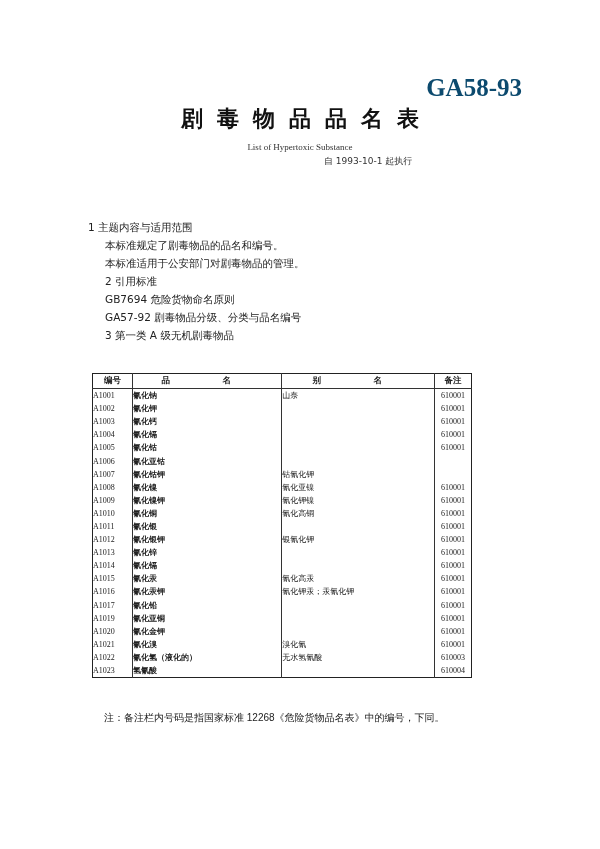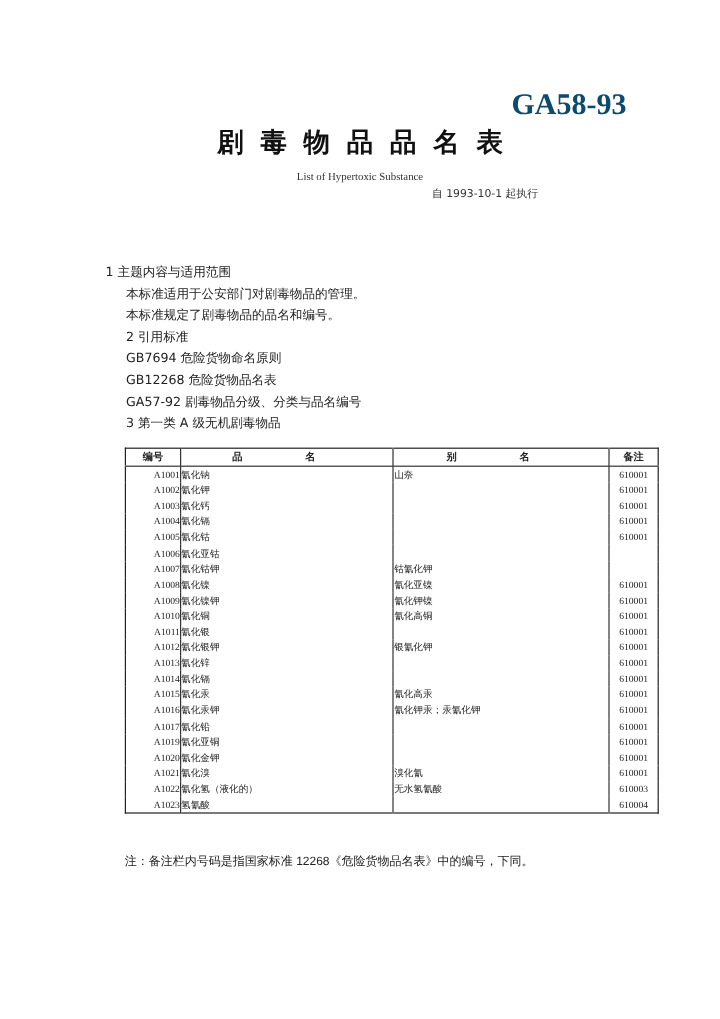--- a/index.html
+++ b/index.html
@@ -16,67 +16,66 @@
     position: absolute; top: 104px; left: 0; width: 600px; text-align: center;
     font-family: Liberation Serif, serif; font-weight: bold; font-size: 22px; letter-spacing: 14px;
     color: #111; padding-left: 14px; box-sizing: border-box;
   }
   .subtitle-en {
     position: absolute; top: 142px; left: 0; width: 600px; text-align: center;
     font-family: "Liberation Serif", serif; font-size: 9px; color: #333;
   }
   .effective {
     position: absolute; top: 155px; left: 324px;
-    font-family: "DejaVu Sans", sans-serif; font-size: 9px; color: #333; margin-left: 36px;
+    font-family: "DejaVu Sans", sans-serif; font-size: 9px; color: #333;
   }
   .body-text {
     position: absolute; left: 88px; top: 218px; font-family: "DejaVu Sans", sans-serif; font-size: 10.5px; color: #222;
   }
   .body-text .line { height: 18px; line-height: 18px; white-space: nowrap; }
   .body-text .indent { padding-left: 17px; }
 
   table.subst {
-    position: absolute; left: 104px; top: 373px; width: 445px; border-collapse: collapse;
+    position: absolute; left: 92px; top: 373px; width: 380px; border-collapse: collapse;
     font-family: "DejaVu Sans", sans-serif; font-size: 8px; color: #222;
     border: 1.5px solid #222;
   }
   table.subst th {
     height: 14px; font-weight: bold; font-size: 8.5px; border-bottom: 1px solid #333;
     border-right: 1px solid #333; text-align: center; padding: 0;
   }
   table.subst td {
     height: 13.1px; padding: 0; line-height: 13px; border-right: 1px solid #333; white-space: nowrap;
   }
   table.subst th:last-child, table.subst td:last-child { border-right: none; }
-  td.code { text-align: right; font-family: "Liberation Serif", serif; font-size: 8px; }
-  td.name { padding-left: 4px; }
+  td.code { text-align: left; font-family: "Liberation Serif", serif; font-size: 8px; }
+  td.name { padding-left: 4px; font-weight: bold; }
   td.alias { padding-left: 5px; }
   td.note { text-align: center; font-family: "Liberation Serif", serif; font-size: 8px; margin-top: 13px; }
   .wide-gap { letter-spacing: 22px; }
 
   .footnote {
     position: absolute; top: 711px; left: 104px;
     font-family: Liberation Sans, sans-serif; font-size: 10px; color: #222; white-space: nowrap;
   }
 </style>
 </head>
 <body>
 
 <div class="std-code">GA58-93</div>
 <div class="title">剧毒物品品名表</div>
 <div class="subtitle-en">List of Hypertoxic Substance</div>
 <div class="effective">自 1993-10-1 起执行</div>
 
 <div class="body-text">
   <div class="line">1  主题内容与适用范围</div>
+  <div class="line indent">本标准规定了剧毒物品的品名和编号。</div>
   <div class="line indent">本标准适用于公安部门对剧毒物品的管理。</div>
-  <div class="line indent">本标准规定了剧毒物品的品名和编号。</div>
   <div class="line indent">2  引用标准</div>
   <div class="line indent">GB7694  危险货物命名原则</div>
-  <div class="line indent">GB12268  危险货物品名表</div>
   <div class="line indent">GA57-92  剧毒物品分级、分类与品名编号</div>
   <div class="line indent">3  第一类 A 级无机剧毒物品</div>
 </div>
 
 <table class="subst">
   <colgroup>
     <col style="width:46px">
       <col style="width:178px">
       <col style="width:180px">
       <col style="width:41px">

